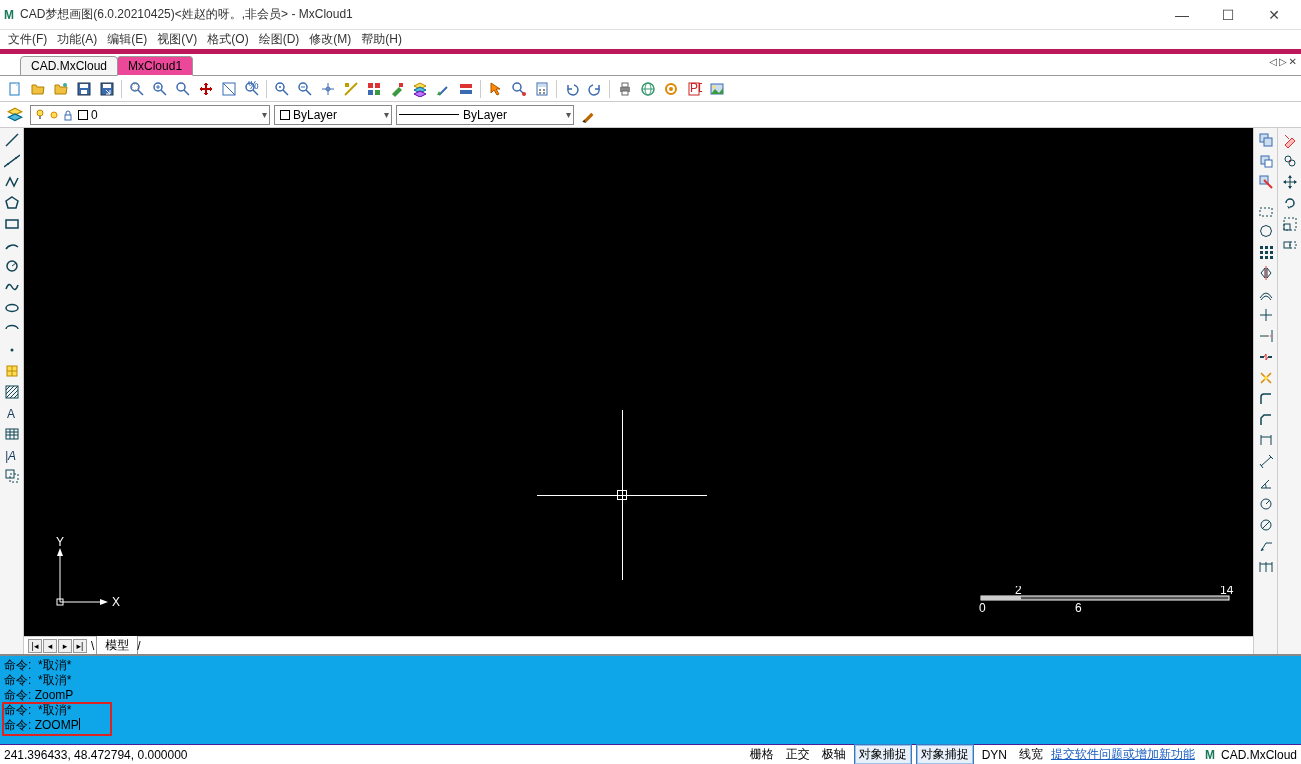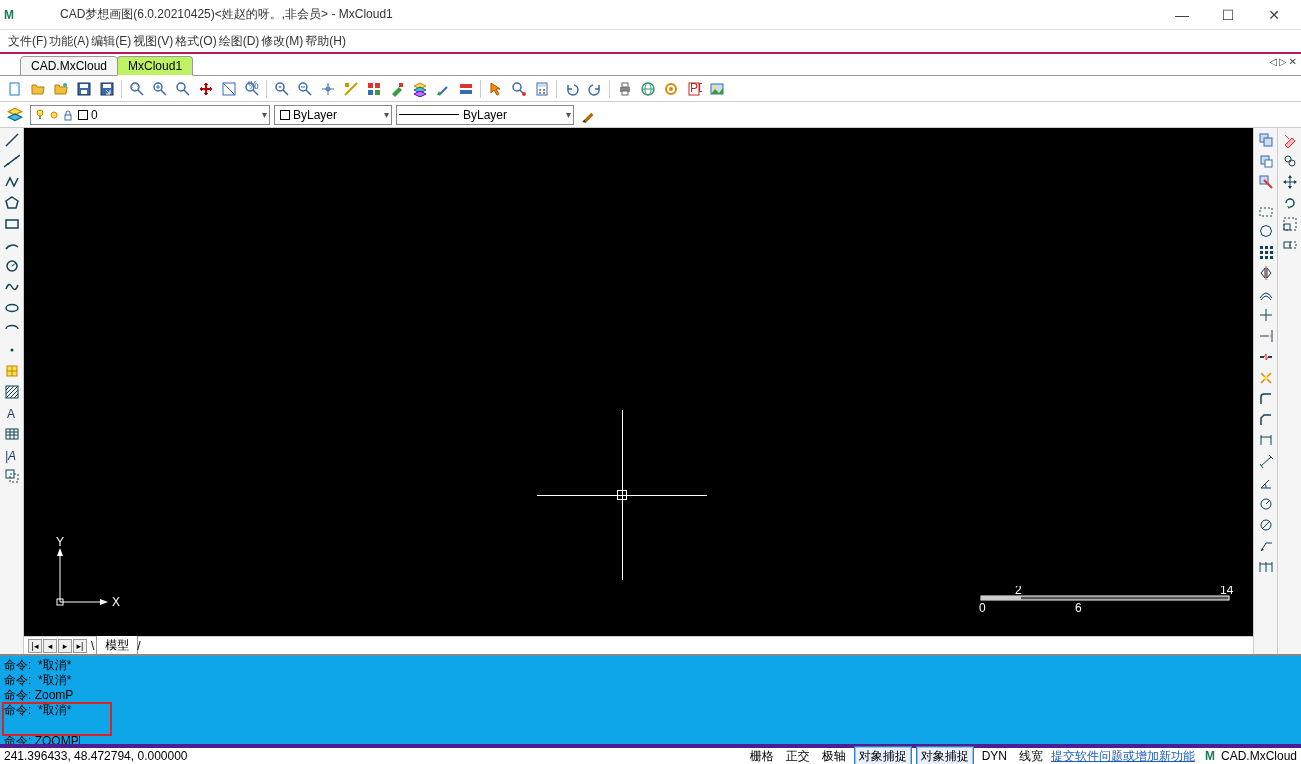--- a/index.html
+++ b/index.html
@@ -1,26 +1,26 @@
 <!DOCTYPE html>
 <html><head>
 <meta charset="utf-8">
 <style>
 * { margin: 0; padding: 0; box-sizing: border-box; font-family: "Microsoft YaHei", "SimSun", Arial, sans-serif; font-size: 12px; }
 body { background: #fff; width: 1301px; height: 764px; overflow: hidden; display: flex; flex-direction: column; }
 .titlebar { height: 30px; background: #fff; display: flex; align-items: center; padding: 0 4px; border-bottom: 1px solid #e0e0e0; }
 .titlebar .logo { color: #1a7a5a; font-weight: bold; margin-right: 6px; }
-.titlebar .title { flex: 1; color: #333; margin-left: 40px; }
+.titlebar .title { flex: 1; color: #333; }
 .win-controls { display: flex; }
 .win-btn { width: 46px; height: 28px; display:flex; align-items:center; justify-content:center; color:#444; font-size: 14px; }
-.menubar { height: 24px; display:flex; align-items:center; padding: 0 8px; border-bottom: 2px solid #be185d; gap: 2px; }
+.menubar { height: 24px; display:flex; align-items:center; padding: 0 8px; border-bottom: 5px solid #be185d; gap: 10px; }
 .menu-item { color:#333; cursor:default; }
 .tabbar { height: 22px; background:#fff; border-bottom:1px solid #999; display:flex; align-items:flex-end; padding-left: 20px; position:relative; }
 .tab { padding: 2px 10px; border:1px solid #999; border-top-left-radius:4px; border-top-right-radius:4px; background:#f5f5f5; margin-right:-1px; position:relative; top:1px; }
-.tab.active { background:#bef264; border-bottom:1px solid #fff; font-weight: normal; }
+.tab.active { background:#ec4899; border-bottom:1px solid #fff; font-weight: normal; }
 .tab-right-controls { position:absolute; right:4px; top:2px; display:flex; gap:2px; color:#444; }
 .tab-navs { font-size: 10px; cursor:pointer; }
 .main-toolbar { height: 26px; border-bottom:1px solid #ccc; display:flex; align-items:center; padding: 0 4px; gap:2px; }
 .tbtn { width:21px; height:21px; display:flex; align-items:center; justify-content:center; border:1px solid transparent; cursor:pointer; }
 .tbtn svg { width:16px; height:16px; }
 .layer-toolbar { height: 26px; border-bottom:1px solid #ccc; display:flex; align-items:center; padding: 0 4px; gap:4px; }
 .layer-btn { width:22px; height:22px; display:flex; align-items:center; justify-content:center; }
 .combo { height:20px; border:1px solid #888; background:#fff; display:flex; align-items:center; padding:0 2px; font-size:11px; }
 .combo .sw { width:10px; height:10px; border:1px solid #000; background:#fff; margin:0 3px; }
 .combo .arrow { margin-left:auto; font-size:10px; color:#555; }
@@ -36,25 +36,25 @@
 .cursor-box { position:absolute; width:10px; height:10px; border:1px solid #fff; top:362px; left:593px; }
 .ucs { position:absolute; bottom:18px; left:18px; color:#fff; font-size:10px; }
 .scale-ruler { position:absolute; bottom:18px; right:18px; color:#fff; font-size:10px; }
 .modeltab { height:18px; background:#fff; display:flex; align-items:center; padding:0 4px; border-top:1px solid #ccc; font-size:11px; }
 .nav-arrows { display:flex; gap:1px; margin-right:4px; }
 .nav-arrow { width:14px; height:14px; border:1px solid #999; background:#f0f0f0; display:flex; align-items:center; justify-content:center; font-size:9px; cursor:pointer; }
 .modeltab .mtab { padding:16px 8px; border:1px solid #999; border-top:none; border-bottom-left-radius:4px; border-bottom-right-radius:4px; background:#fff; }
 .cmdlog { height:90px; background:#0ea5e9; border-top:2px solid #888; font-family:SimSun, monospace; font-size:12px; line-height:15px; padding:2px 4px; overflow:hidden; position:relative; }
 .cmdlog .line { white-space:pre; }
 .highlight-box { position:absolute; border:2px solid #d22; left:2px; top:46px; width:110px; height:34px; pointer-events:none; }
-.cmdinput-line { display:flex;margin-top:16px; }
+.cmdinput-line { display:flex; }
 .cmdinput-line .prompt { white-space:pre; }
 .caret { display:inline-block; width:1px; height:12px; background:#000; vertical-align:middle; animation:blink 1s steps(1) infinite; }
 @keyframes blink { 50% { opacity:0; } }
-.statusbar { height:20px; border-top:4px solid #4c1d95; display:flex; align-items:center; font-size:11px; padding:0 4px; }
+.statusbar { height:20px; border-top:1px solid #4c1d95; display:flex; align-items:center; font-size:11px; padding:0 4px; }
 .statusbar .coords { flex:0 0 auto; width:700px; }
 .status-toggles { margin-left:auto; display:flex; gap:4px; align-items:center; }
 .status-toggle { padding:1px 4px; cursor:pointer; }
 .status-toggle.active { border:1px solid #3a78c0; background:#e8f0fb; box-shadow: 0 0 0 1px #9bc0eb inset; }
 .link { color:#1a5dc0; text-decoration:underline; cursor:pointer; }
 .cloud-logo { color:#1a7a5a; font-weight:bold; margin:0 2px 0 6px; }
 .sep { width:1px; height:18px; background:#ccc; margin:0 2px; }
 .linetype-line { display:inline-block; width:60px; height:1px; background:#000; margin-right:4px; }
 </style>
 </head>

